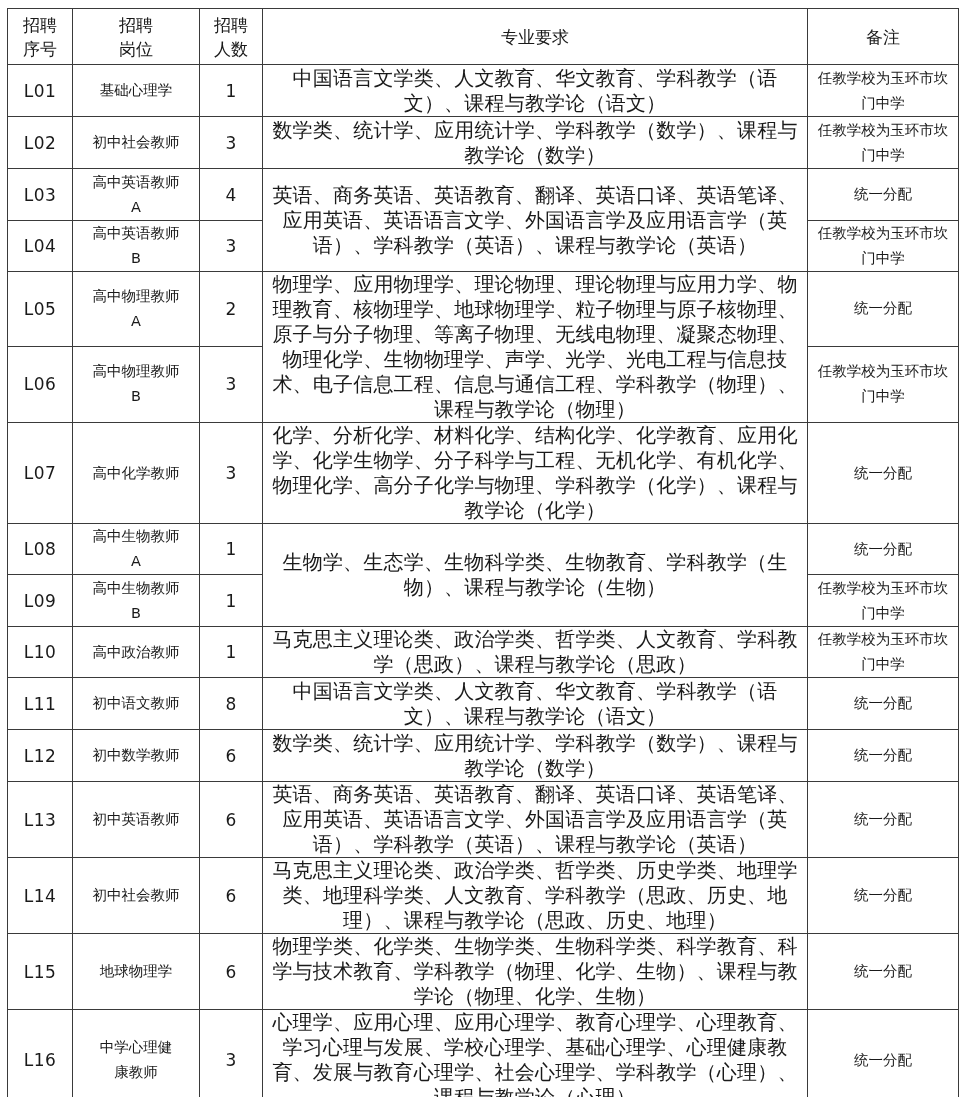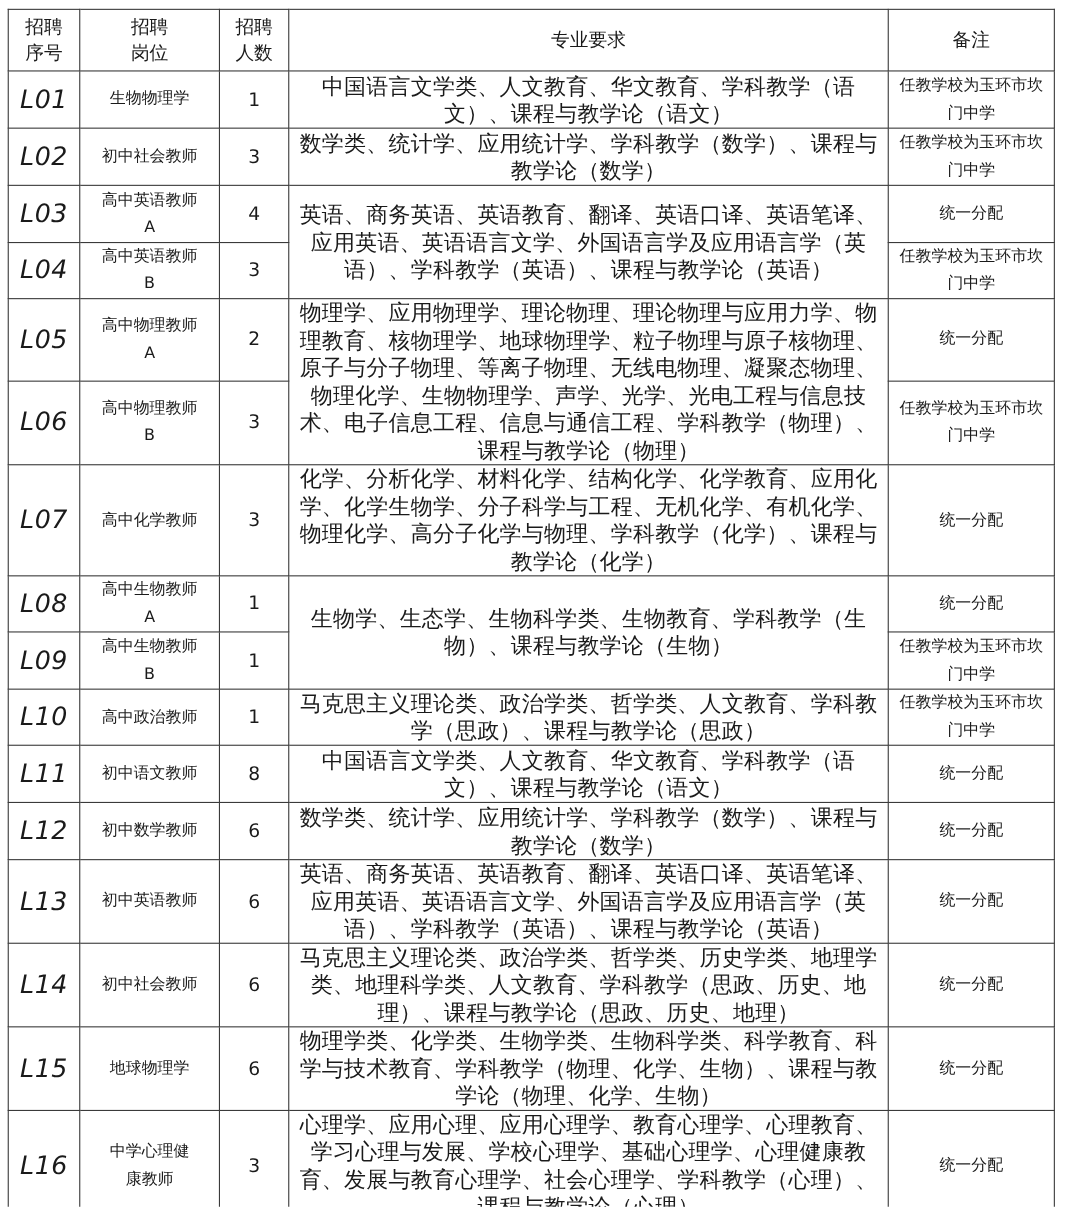--- a/index.html
+++ b/index.html
@@ -28,23 +28,22 @@
     padding: 0;
     vertical-align: middle;
     text-align: center;
     font-weight: normal;
   }
   th {
     font-size: 17px;
     line-height: 24px;
   }
   td.code {
-    font-size: 23px;
+    font-size: 17px;
     letter-spacing: 0.5px;
-    font-style: italic;
   }
   td.post {
     font-size: 14.5px;
     line-height: 25px;
   }
   td.num {
     font-size: 17px;
   }
   td.major {
     text-align: left;
@@ -87,21 +86,21 @@
       <th><span>招聘</span><br><span>岗位</span></th>
       <th><span>招聘</span><br><span>人数</span></th>
       <th>专业要求</th>
       <th>备注</th>
     </tr>
   </thead>
   <tbody>
 
     <tr style="height:52px">
       <td class="code">L01</td>
-      <td class="post">生物物理学</td>
+      <td class="post">基础心理学</td>
       <td class="num">1</td>
       <td class="major">中国语言文学类、人文教育、华文教育、学科教学（语文）、课程与教学论（语文）</td>
       <td class="note"><span class="note-text">任教学校为玉环市坎门中学</span></td>
     </tr>
 
     <tr style="height:52px">
       <td class="code">L02</td>
       <td class="post">初中社会教师</td>
       <td class="num">3</td>
       <td class="major">数学类、统计学、应用统计学、学科教学（数学）、课程与教学论（数学）</td>

